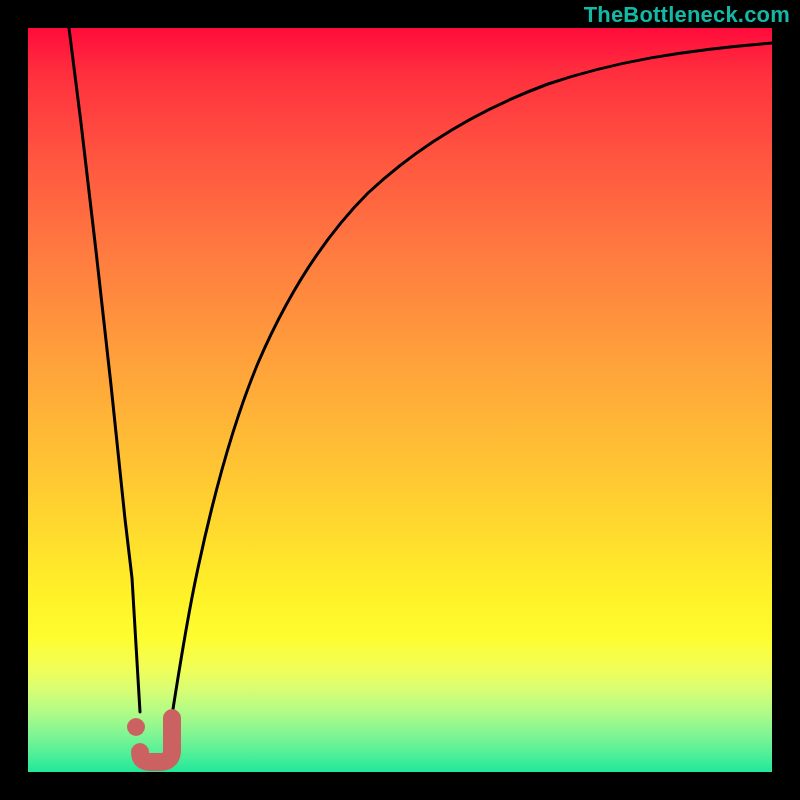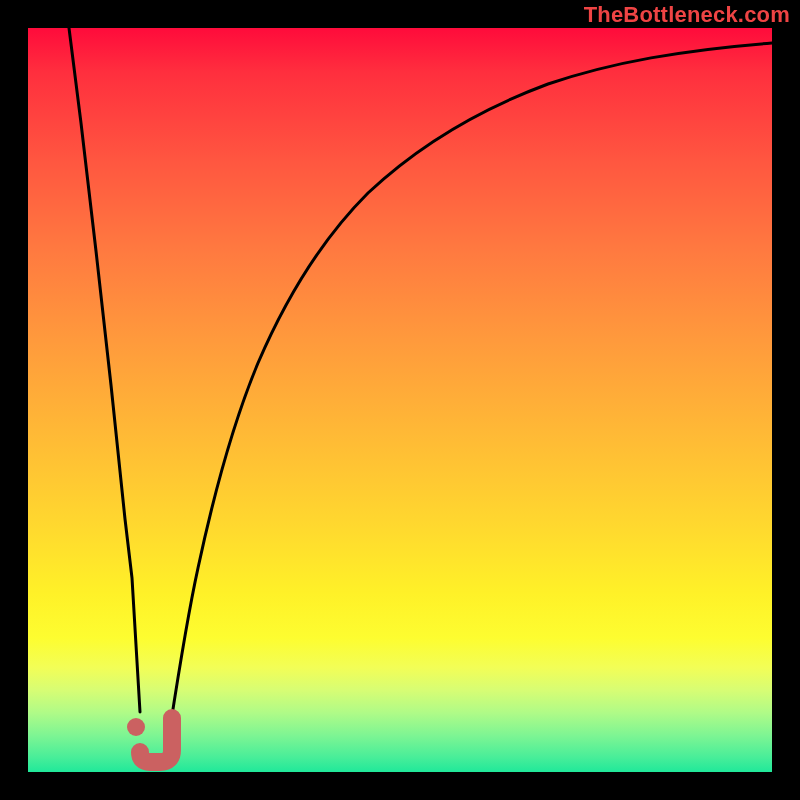--- a/index.html
+++ b/index.html
@@ -10,21 +10,21 @@
     height: 800px;
     background: #000;
   }
   .watermark {
     position: absolute;
     top: 2px;
     right: 10px;
     font-family: Arial, Helvetica, sans-serif;
     font-size: 22px;
     font-weight: 600;
-    color: #ef4444;
+    color: #14b8a6;
     letter-spacing: 0.2px;
     z-index: 50;
   }
   .plot-area {
     position: absolute;
     left: 28px;
     top: 28px;
     width: 744px;
     height: 744px;
     overflow: hidden;

